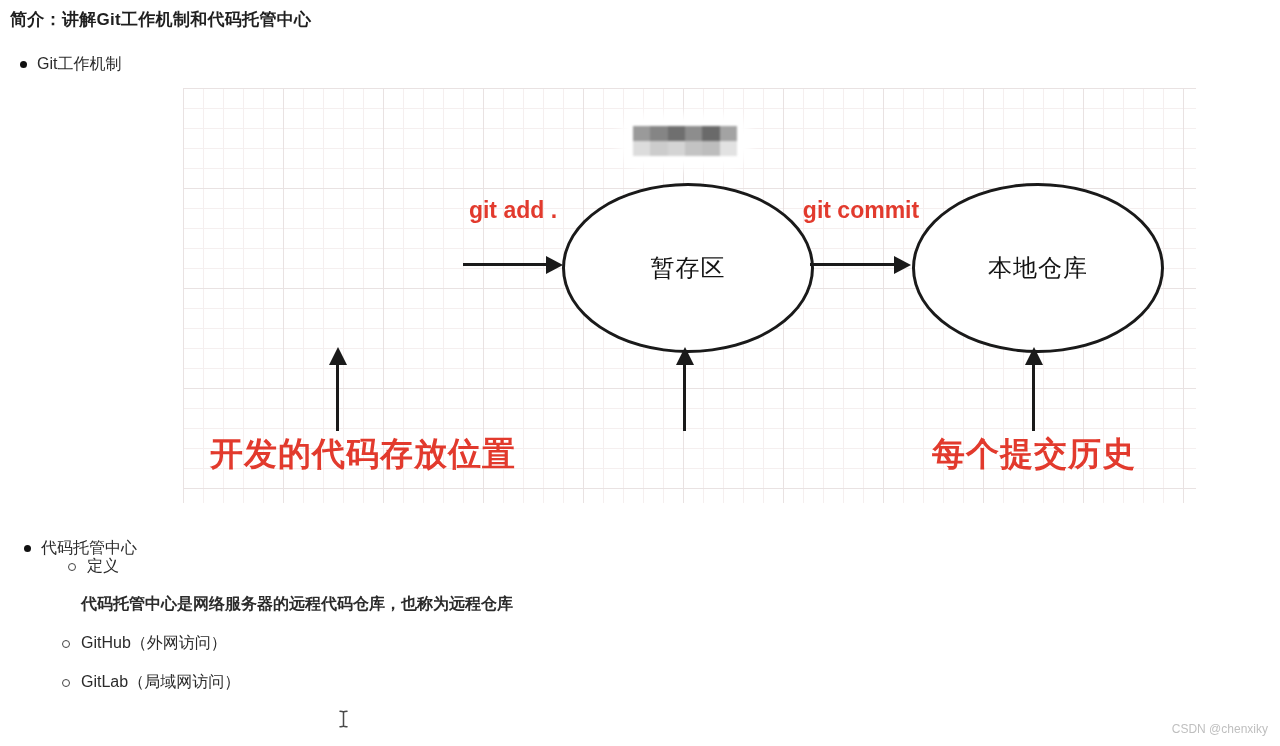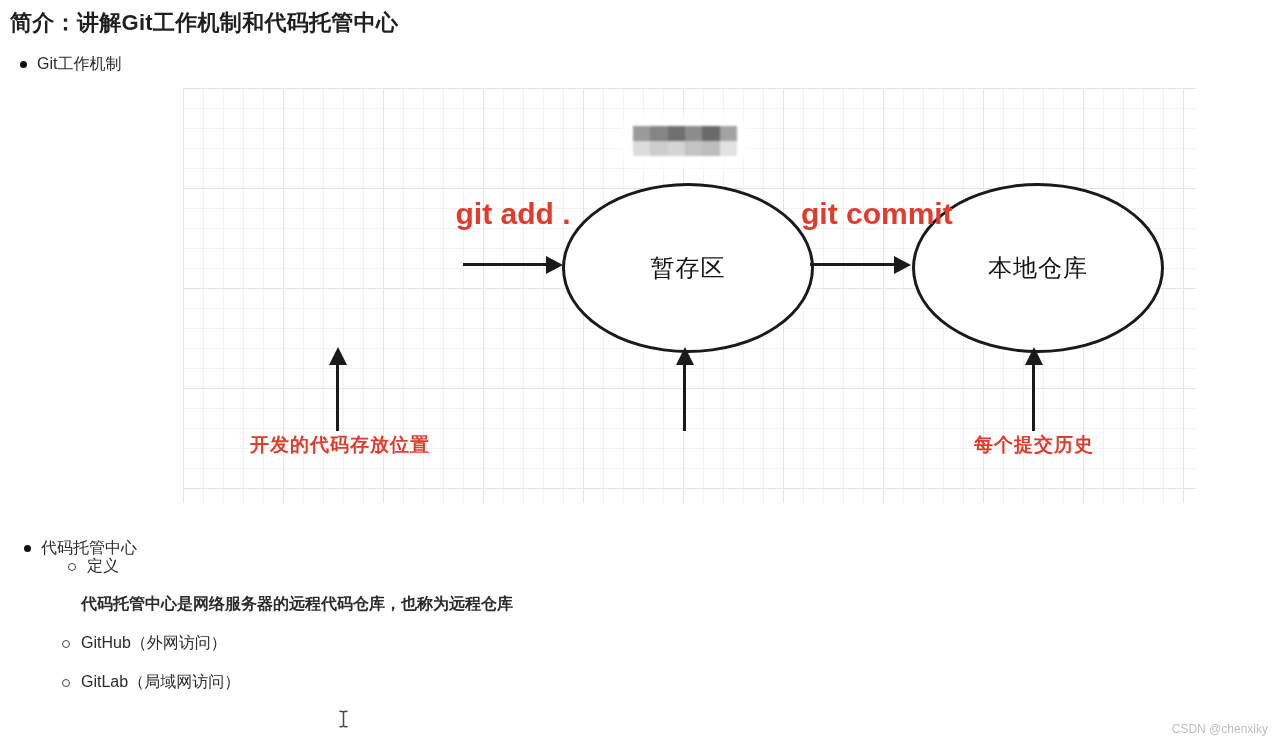--- a/index.html
+++ b/index.html
@@ -2,21 +2,21 @@
 <html><head>
 <meta charset="utf-8">
 <style>
   html,body{margin:0;padding:0;background:#fff;}
   .page{
     position:relative;width:1280px;height:746px;overflow:hidden;background:#fff;
     font-family:"Liberation Sans","DejaVu Sans",sans-serif;color:#262626;
   }
   .title{
     position:absolute;left:10px;top:8px;margin:0;
-    font-size:22px;font-weight:bold;color:#1f1f1f;letter-spacing:.3px;
+    font-size:17px;font-weight:bold;color:#1f1f1f;letter-spacing:.3px;
   }
   .li{position:absolute;font-size:16px;color:#2b2b2b;white-space:nowrap;}
   .li .li-text{vertical-align:middle;}
   .dot{
     display:inline-block;width:7px;height:7px;border-radius:50%;
     background:#111;margin-right:10px;vertical-align:middle;
   }
   .circle{
     display:inline-block;width:6px;height:6px;border-radius:50%;
     border:1.6px solid #444;background:transparent;margin-right:11px;vertical-align:middle;
@@ -44,25 +44,25 @@
     position:absolute;width:0;height:0;top:168px;
     border-left:17px solid #1a1a1a;border-top:9px solid transparent;border-bottom:9px solid transparent;
   }
   .v-shaft{position:absolute;width:3px;background:#1a1a1a;top:276px;height:67px;}
   .v-head{
     position:absolute;width:0;height:0;top:259px;
     border-bottom:18px solid #1a1a1a;border-left:9px solid transparent;border-right:9px solid transparent;
   }
   .edge-label{
     position:absolute;top:109px;width:120px;text-align:center;
-    font-size:30px;font-weight:bold;color:#e23a2d;white-space:nowrap;
+    font-size:23px;font-weight:bold;color:#e23a2d;white-space:nowrap;
   }
   .caption{
     position:absolute;top:344px;width:260px;text-align:center;
-    font-size:19px;font-weight:bold;color:#e23a2d;white-space:nowrap;letter-spacing:1px;
+    font-size:33px;font-weight:bold;color:#e23a2d;white-space:nowrap;letter-spacing:1px;
   }
   
   .mosaic{
     position:absolute;left:442px;top:33px;width:120px;height:40px;
     background:#fff;border-radius:20px;
     box-shadow:0 0 10px 8px rgba(255,255,255,.95);
     display:grid;grid-template-columns:repeat(6,1fr);grid-template-rows:1fr 1fr;
     padding:5px 8px;box-sizing:border-box;filter:blur(1px);
   }
   .mosaic span{display:block;}

